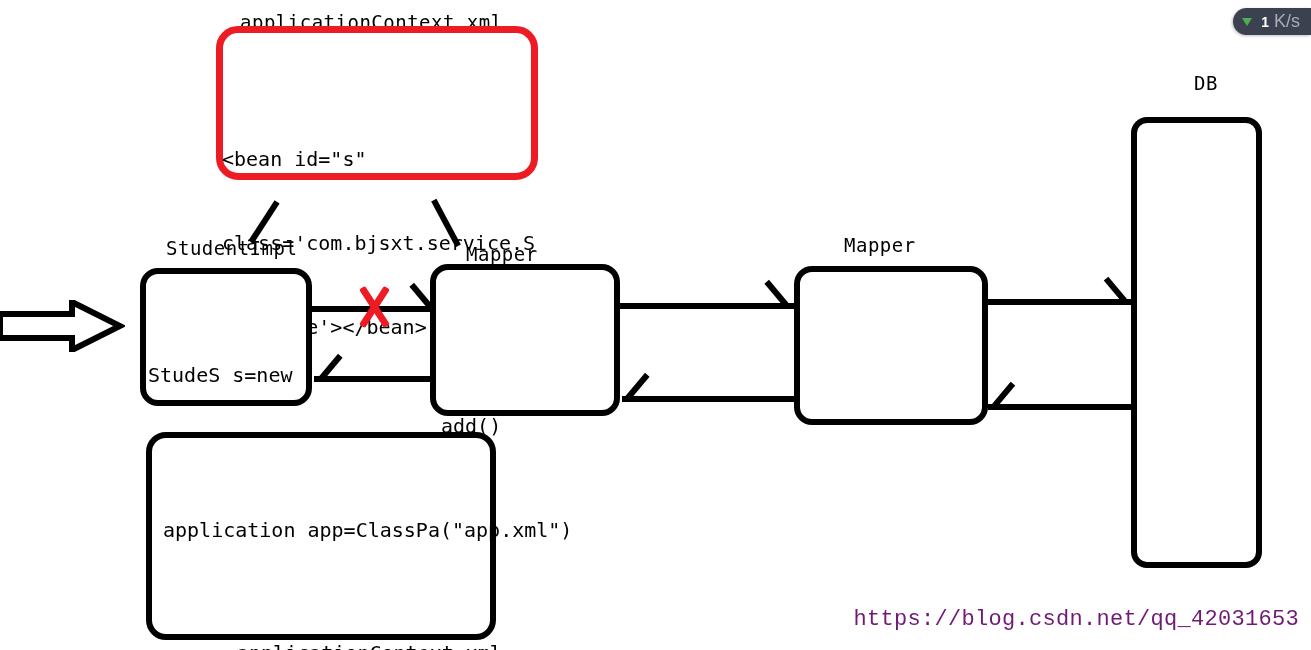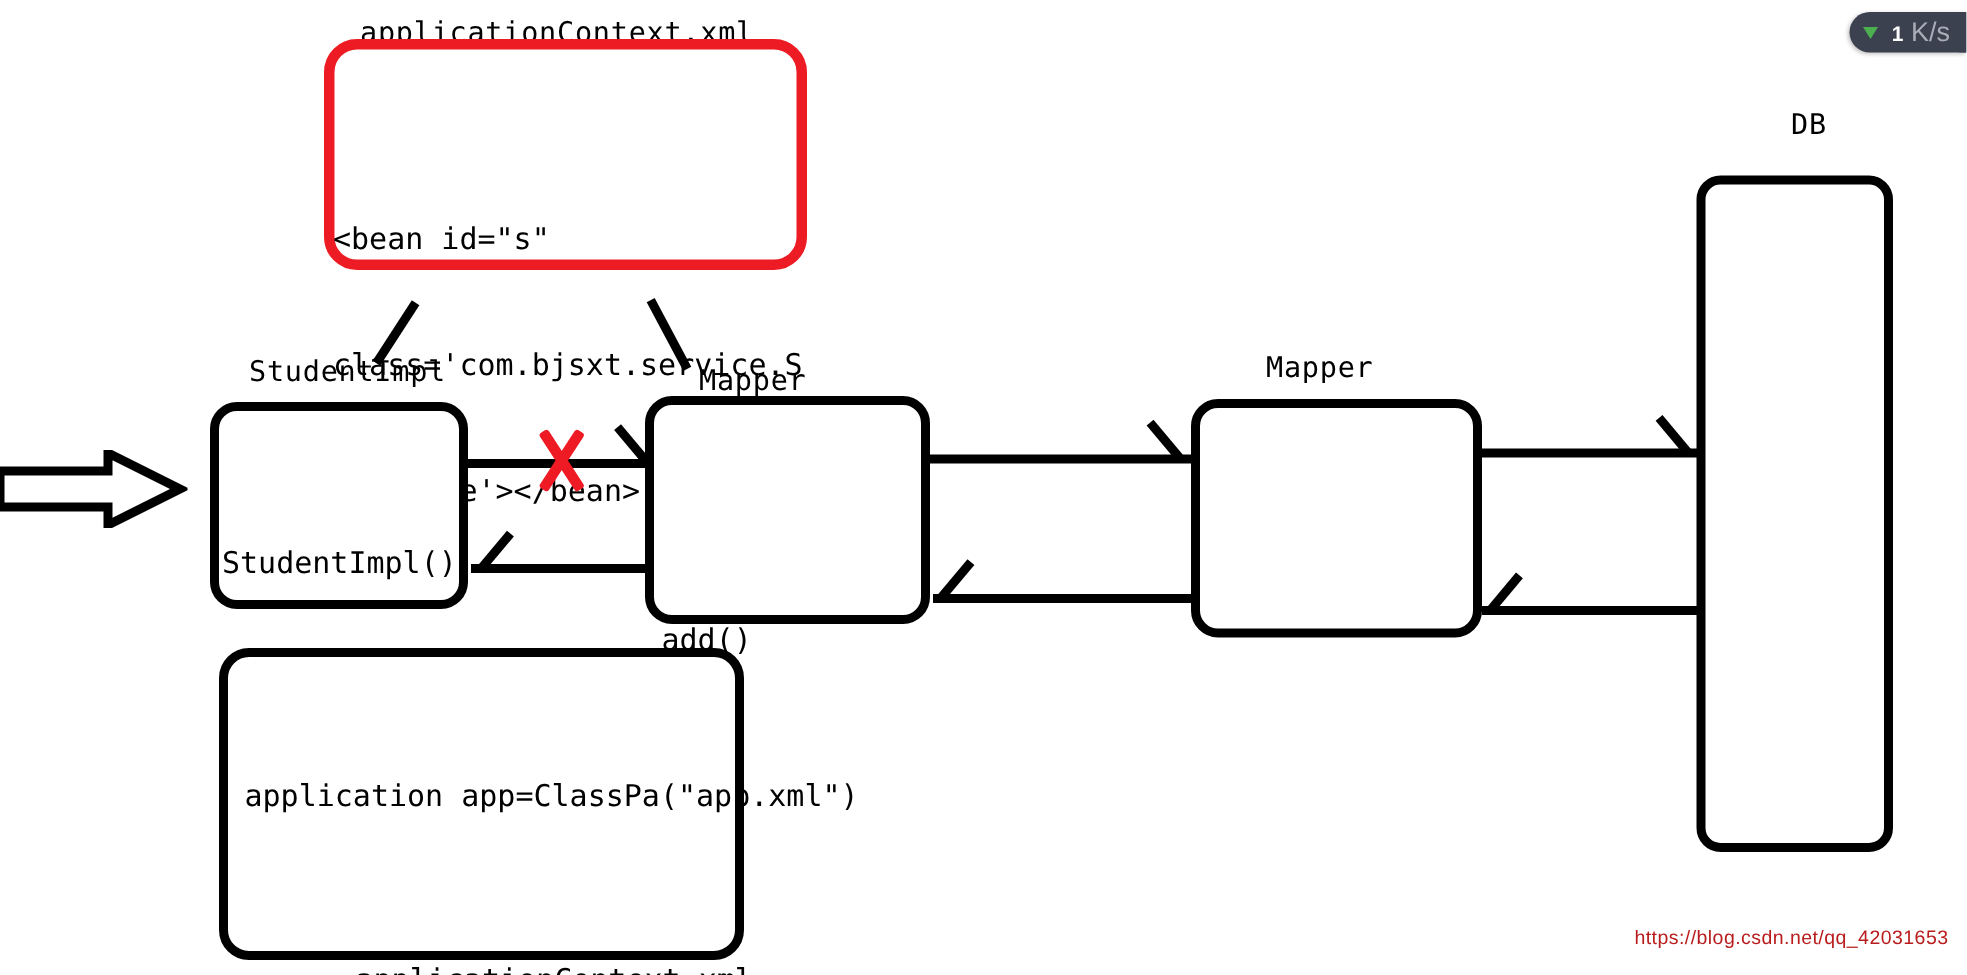--- a/index.html
+++ b/index.html
@@ -91,23 +91,23 @@
     top: 300px;
     width: 125px;
     height: 52px;
   }
 
   
   .watermark {
     position: absolute;
     right: 12px;
     bottom: 18px;
-    font-family: Liberation Sans, sans-serif;
-    font-size: 13px;
-    color: #b91c1c;
+    font-family: Liberation Mono, monospace;
+    font-size: 22px;
+    color: #701a75;
     letter-spacing: 0.3px;
     white-space: nowrap;
   }
 
   
   .speed-pill {
     position: absolute;
     top: 8px;
     right: 0px;
     height: 27px;
@@ -182,20 +182,21 @@
 
   <div class="entry-arrow">
     <svg width="125" height="52" viewBox="0 0 125 52">
       <polygon points="0,14 72,14 72,2 120,26 72,50 72,38 0,38" fill="#ffffff" stroke="#000000" stroke-width="6" stroke-linejoin="miter"></polygon>
     </svg>
   </div>
 
   <div class="caption" style="left:166px; top:237px;">StudentImpl</div>
   <div class="box" style="left:140px; top:268px; width:172px; height:138px;"></div>
   <div class="codeblock" style="left:148px; top:303px;">
+    <div>StudeS s=new</div>
     <div>StudentImpl()</div>
     <div>s.add()</div>
   </div>
 
   <div class="hline" style="left:312px; top:306px; width:122px;"></div>
   <div class="tick" style="left:419px; top:281px; height:32px; transform:rotate(-40deg);"></div>
 
   <div class="hline" style="left:314px; top:376px; width:120px;"></div>
   <div class="tick" style="left:327px; top:352px; height:32px; transform:rotate(40deg);"></div>
 

